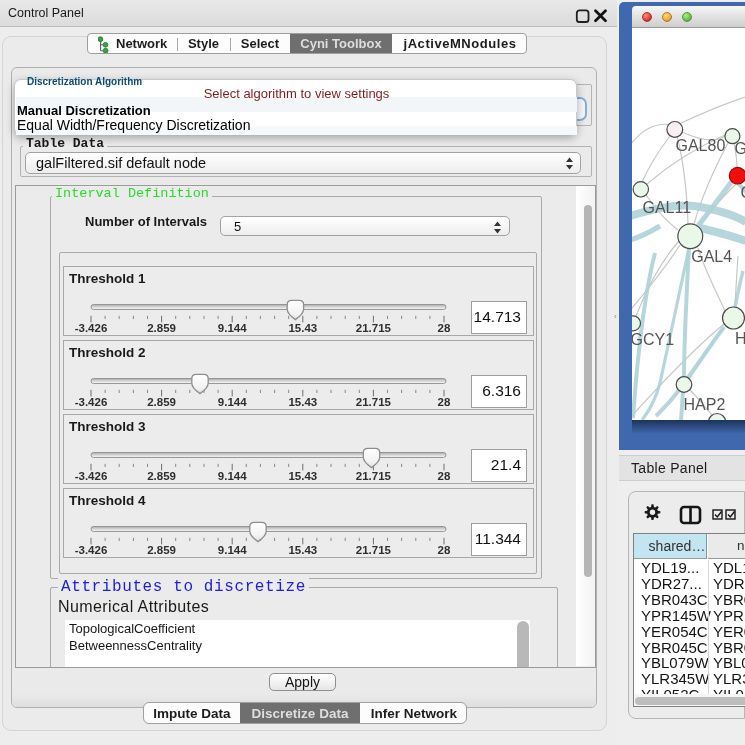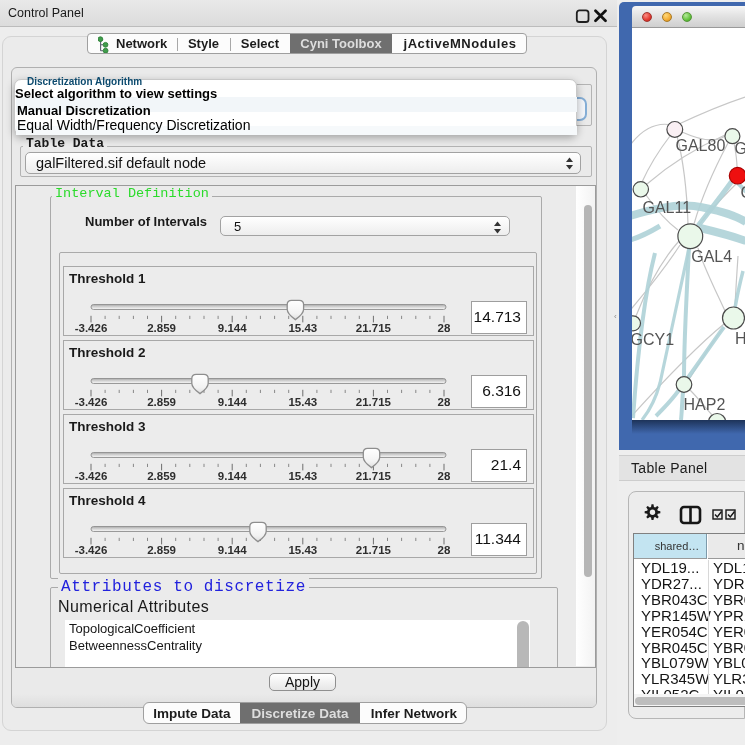--- a/index.html
+++ b/index.html
@@ -317,21 +317,21 @@
   <div id="bottabs">
     <div class="btab" style="left:0;width:96px">Impute Data</div>
     <div class="btab" style="left:96px;width:120px;background:#6f6f6f;color:#dedede">Discretize Data</div>
     <div class="btab" style="left:216px;width:108px">Infer Network</div>
   </div>
 </div>
 
 <div class="abs" id="overlay">
   <div class="abs" style="left:1px;top:17px;width:561px;height:15px;background:#f2f6f9"></div>
   <div class="abs" style="left:1px;top:46px;width:561px;height:9px;background:#f6f9fb"></div>
-  <div class="abs" style="left:0;top:6px;width:563px;text-align:left;font-size:13px;font-weight:bold;color:#000000">Select algorithm to view settings</div>
+  <div class="abs" style="left:0;top:6px;width:563px;text-align:center;font-size:13px;font-weight:normal;color:#7f1d1d">Select algorithm to view settings</div>
   <div class="abs" style="left:2px;top:23px;font-size:13px;font-weight:bold;color:#000">Manual Discretization</div>
   <div class="abs" style="left:2px;top:37px;font-size:14px;color:#000">Equal Width/Frequency Discretization</div>
   <div class="abs" style="left:12px;top:-4px;font-size:10px;font-weight:bold;color:#0c4a6e">Discretization Algorithm</div>
 </div>
 
 <div class="abs" style="left:614px;top:312px;width:4px;height:9px;font-size:8px;color:#8a8a8a;line-height:9px">‹</div>
 
 <div class="abs" id="netwin">
   <div id="nettitle">
     <div class="light" style="left:10px;background:radial-gradient(circle at 35% 30%,#f98e85,#e33a30 60%,#b02018);border:0.5px solid #9f3530"></div>
@@ -407,21 +407,21 @@
     <line x1="53.5" y1="10" x2="53.5" y2="26" stroke="#161616" stroke-width="2.6"></line>
     <g stroke="#161616" stroke-width="1.4" fill="none">
       <rect x="76" y="13" width="9" height="9"></rect>
       <path d="M 78,17.5 L 80.3,20 L 84.5,14.5"></path>
       <rect x="89" y="13" width="9" height="9"></rect>
       <path d="M 91,17.5 L 93.3,20 L 97.5,14.5"></path>
     </g>
   </svg>
 </div>
 <div class="abs" id="tblscroll">
-  <div class="abs" style="left:0;top:0;width:73px;height:25px;background:#c3e4f1;border-right:1px solid #7d9aaa;border-bottom:1px solid #9a9a9a;text-align:center;font-size:11px;line-height:24px;color:#333;padding-left:14px">shared…</div>
+  <div class="abs" style="left:0;top:0;width:73px;height:25px;background:#c3e4f1;border-right:1px solid #7d9aaa;border-bottom:1px solid #9a9a9a;text-align:center;font-size:14px;line-height:24px;color:#333;padding-left:14px">shared…</div>
   <div class="abs" style="left:74px;top:0;width:38px;height:25px;background:#eaeaea;border-bottom:1px solid #9a9a9a;font-size:13.5px;line-height:24px;color:#333;padding-left:29px">n</div>
   <div class="trow" style="top:26.0px">
         <span style="left:7px">YDL19...</span>
         <span style="left:79px">YDL1</span>
       </div>
 <div class="trow" style="top:41.9px">
         <span style="left:7px">YDR27...</span>
         <span style="left:79px">YDR2</span>
       </div>
 <div class="trow" style="top:57.8px">

